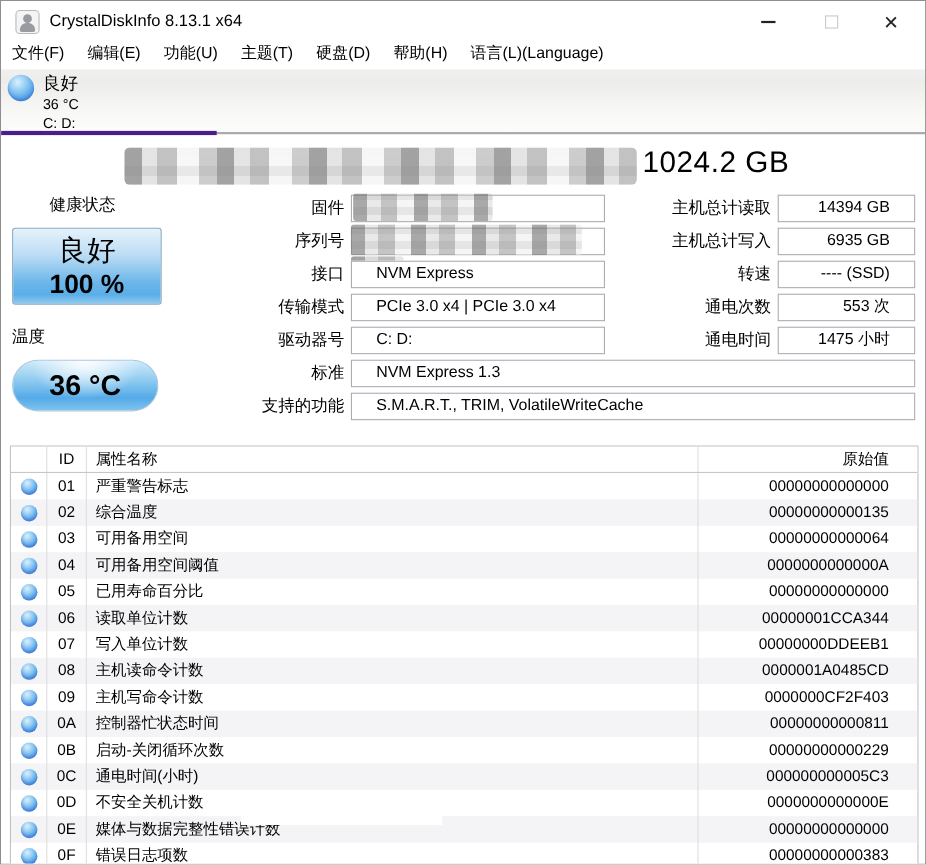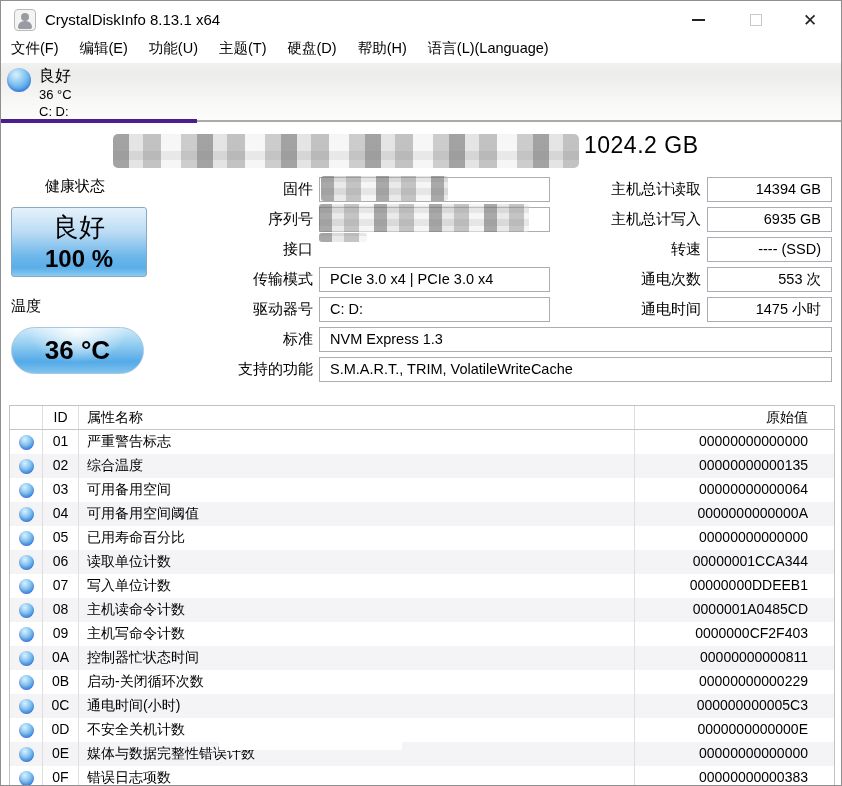--- a/index.html
+++ b/index.html
@@ -34,40 +34,40 @@
   .drive-line3{ position:absolute; left:38px; top:41px; font-size:13px; }
 
   
   .main{ position:absolute; left:0; top:122px; width:100%; height:664px; background:#fff; }
 
   .model-blur{ position:absolute; left:112px; top:11px; width:466px; height:34px; border-radius:5px; opacity:.75;
     background-image:
       repeating-linear-gradient(90deg, rgba(110,110,110,.85) 0 16px, rgba(190,190,190,.55) 16px 30px, rgba(140,140,140,.7) 30px 48px, rgba(235,235,235,.55) 48px 68px, rgba(160,160,160,.7) 68px 84px),
       repeating-linear-gradient(0deg, rgba(255,255,255,.5) 0 8px, rgba(90,90,90,.25) 8px 17px, rgba(255,255,255,.35) 17px 26px);
   }
-  .capacity{ position:absolute; left:583px; top:9px; font-size:23px; letter-spacing:.5px; }
+  .capacity{ position:absolute; left:583px; top:9px; font-size:27px; letter-spacing:.5px; }
 
   .section-label{ position:absolute; font-size:15px; }
   .lbl-health{ left:10px; top:54px; width:128px; text-align:center; }
   .lbl-temp{ left:10px; top:174px; width:128px; text-align:left; }
 
   .health-btn{ position:absolute; left:10px; top:84px; width:136px; height:70px; border:1px solid #89a9c2; border-radius:3px; text-align:center;
     background:linear-gradient(180deg,#e5f2fb 0%,#bcdcf4 35%,#6cb6ea 72%,#5aaee8 88%,#8ccaf0 100%); }
   .health-btn .status{ font-size:26px; line-height:34px; margin-top:2px; }
   .health-btn .percent{ font-size:24px; font-weight:bold; line-height:30px; }
 
   .temp-pill{ position:absolute; left:10px; top:204px; width:133px; height:47px; border-radius:24px; border:1px solid #a9c8de; text-align:center;
     background:
       radial-gradient(ellipse at 50% 0%, rgba(255,255,255,.95) 0%, rgba(255,255,255,0) 55%),
       linear-gradient(180deg,#cfe9fa 0%,#9ed3f2 30%,#54aae8 75%,#7fc3ee 100%); }
   .temp-pill .value{ font-size:26px; font-weight:bold; line-height:45px; }
 
   .field-row{ position:absolute; height:26px; }
   .field-label{ position:absolute; left:0; top:3px; font-size:15px; text-align:right; width:182px; }
-  .field-box{ position:absolute; left:188px; top:0; height:25px; border:1px solid #abadb3; background:#fff; font-size:14.5px; line-height:23px; padding:0 10px; white-space:nowrap; overflow:hidden; }
+  .field-box{ position:absolute; left:188px; top:0; height:25px; border:1px solid #abadb3; background:#fff; font-size:14.5px; line-height:23px; padding:0 22px; white-space:nowrap; overflow:hidden; }
   .mid-row{ left:130px; width:710px; }
   .mid-box{ width:231px; }
   .mid-box.wide{ width:513px; }
   .blur-chip{ position:absolute; border-radius:3px; opacity:.8;
     background-image:
       repeating-linear-gradient(90deg, rgba(120,120,120,.8) 0 13px, rgba(200,200,200,.5) 13px 25px, rgba(150,150,150,.7) 25px 40px, rgba(230,230,230,.5) 40px 55px),
       repeating-linear-gradient(0deg, rgba(255,255,255,.45) 0 6px, rgba(100,100,100,.25) 6px 13px);
   }
   .right-row{ left:560px; width:275px; }
   .right-row .field-label{ width:140px; }
@@ -153,20 +153,21 @@
       <div class="blur-chip" style="left:190px; top:-1px; width:127px; height:25px;"></div>
     </div>
     <div class="field-row mid-row" style="top:84px">
       <div class="field-label">序列号</div>
       <div class="field-box mid-box"><span></span></div>
       <div class="blur-chip" style="left:188px; top:-3px; width:210px; height:28px;"></div>
       <div class="blur-chip" style="left:188px; top:26px; width:48px; height:9px;"></div>
     </div>
     <div class="field-row mid-row" style="top:114px">
       <div class="field-label">接口</div>
+      <div class="field-box mid-box"><span>NVM Express</span></div>
     </div>
     <div class="field-row mid-row" style="top:144px">
       <div class="field-label">传输模式</div>
       <div class="field-box mid-box"><span>PCIe 3.0 x4 | PCIe 3.0 x4</span></div>
     </div>
     <div class="field-row mid-row" style="top:174px">
       <div class="field-label">驱动器号</div>
       <div class="field-box mid-box"><span>C: D:</span></div>
     </div>
     <div class="field-row mid-row" style="top:204px">

